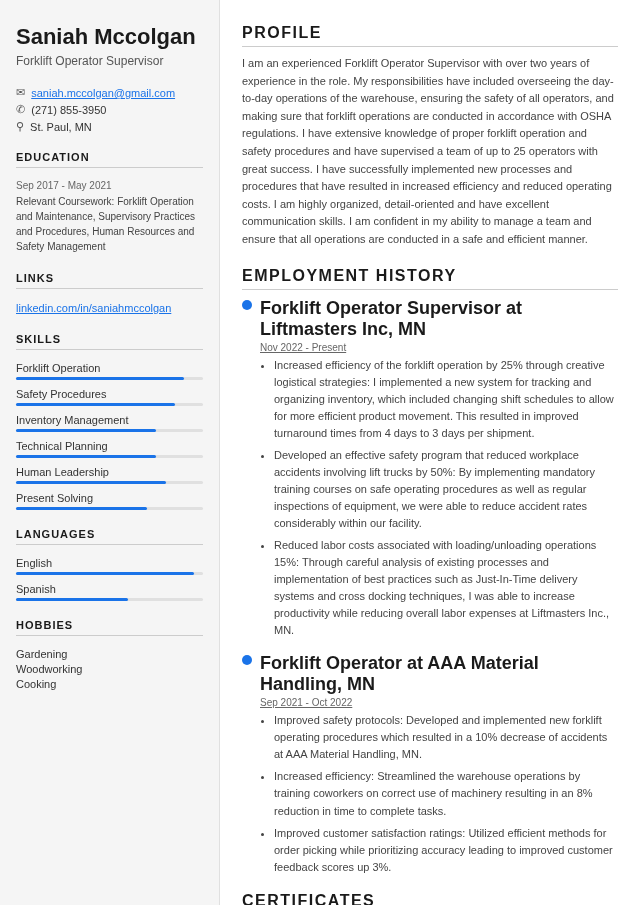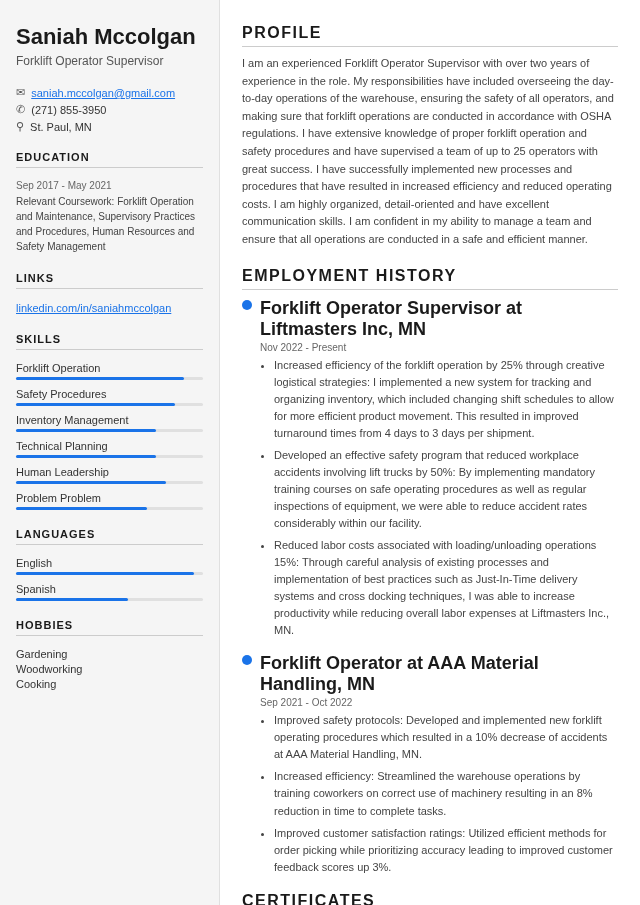--- a/index.html
+++ b/index.html
@@ -160,20 +160,21 @@
     .emp-job-title {
       font-size: 18px;
       font-weight: bold;
       color: #1a1a1a;
     }
     .emp-date {
       font-size: 10px;
       color: #666;
       margin-left: 18px;
       margin-bottom: 4px;
+      text-decoration: underline;
     }
     .emp-bullets {
       margin-left: 18px;
       padding-left: 14px;
     }
     .emp-bullets li {
       font-size: 11px;
       color: #444;
       line-height: 1.55;
       margin-bottom: 5px;
@@ -250,21 +251,21 @@
       <div class="skill-bar-fill" style="width:75%"></div>
     </div>
   </div>
         <div class="skill-item">
     <div class="skill-name">Human Leadership</div>
     <div class="skill-bar-bg">
       <div class="skill-bar-fill" style="width:80%"></div>
     </div>
   </div>
         <div class="skill-item">
-    <div class="skill-name">Problem Problem</div>
+    <div class="skill-name">Present Solving</div>
     <div class="skill-bar-bg">
       <div class="skill-bar-fill" style="width:70%"></div>
     </div>
   </div>
       </div>
 
     <div class="section-title">Languages</div>
     <div id="languages-container">
         <div class="lang-item">
     <div class="lang-name">English</div>

